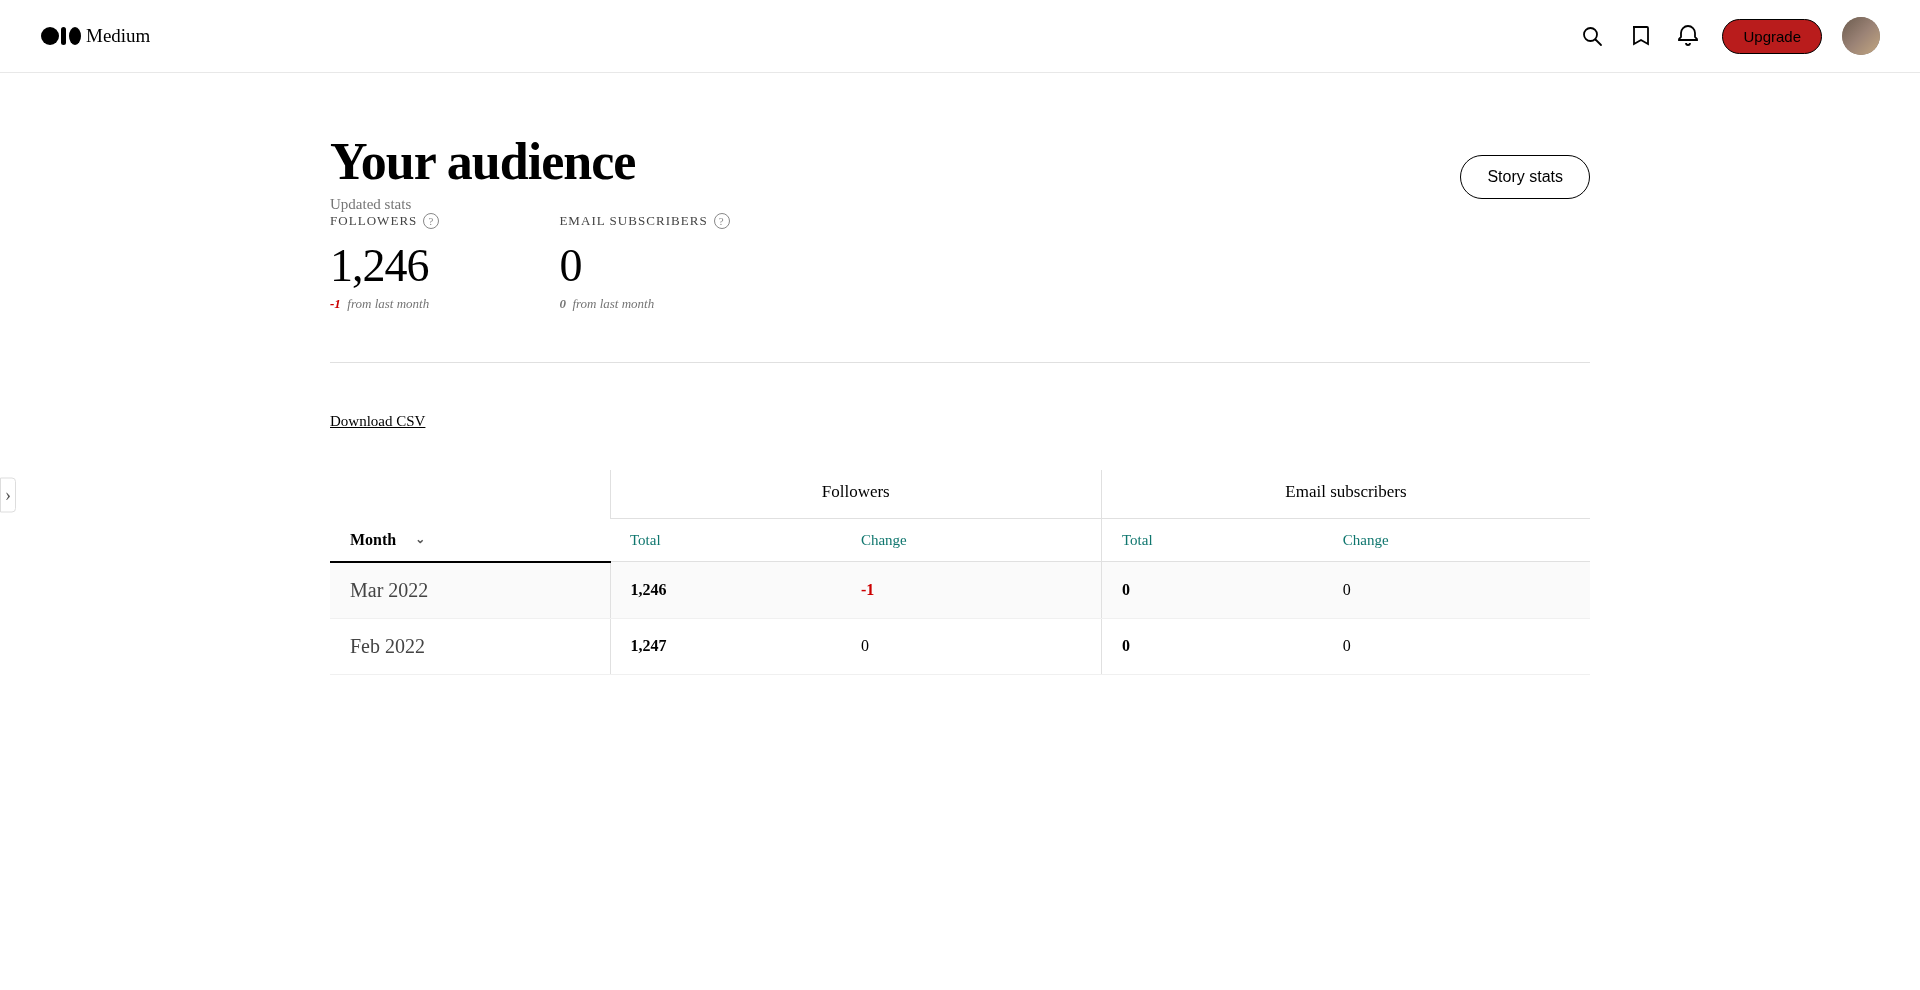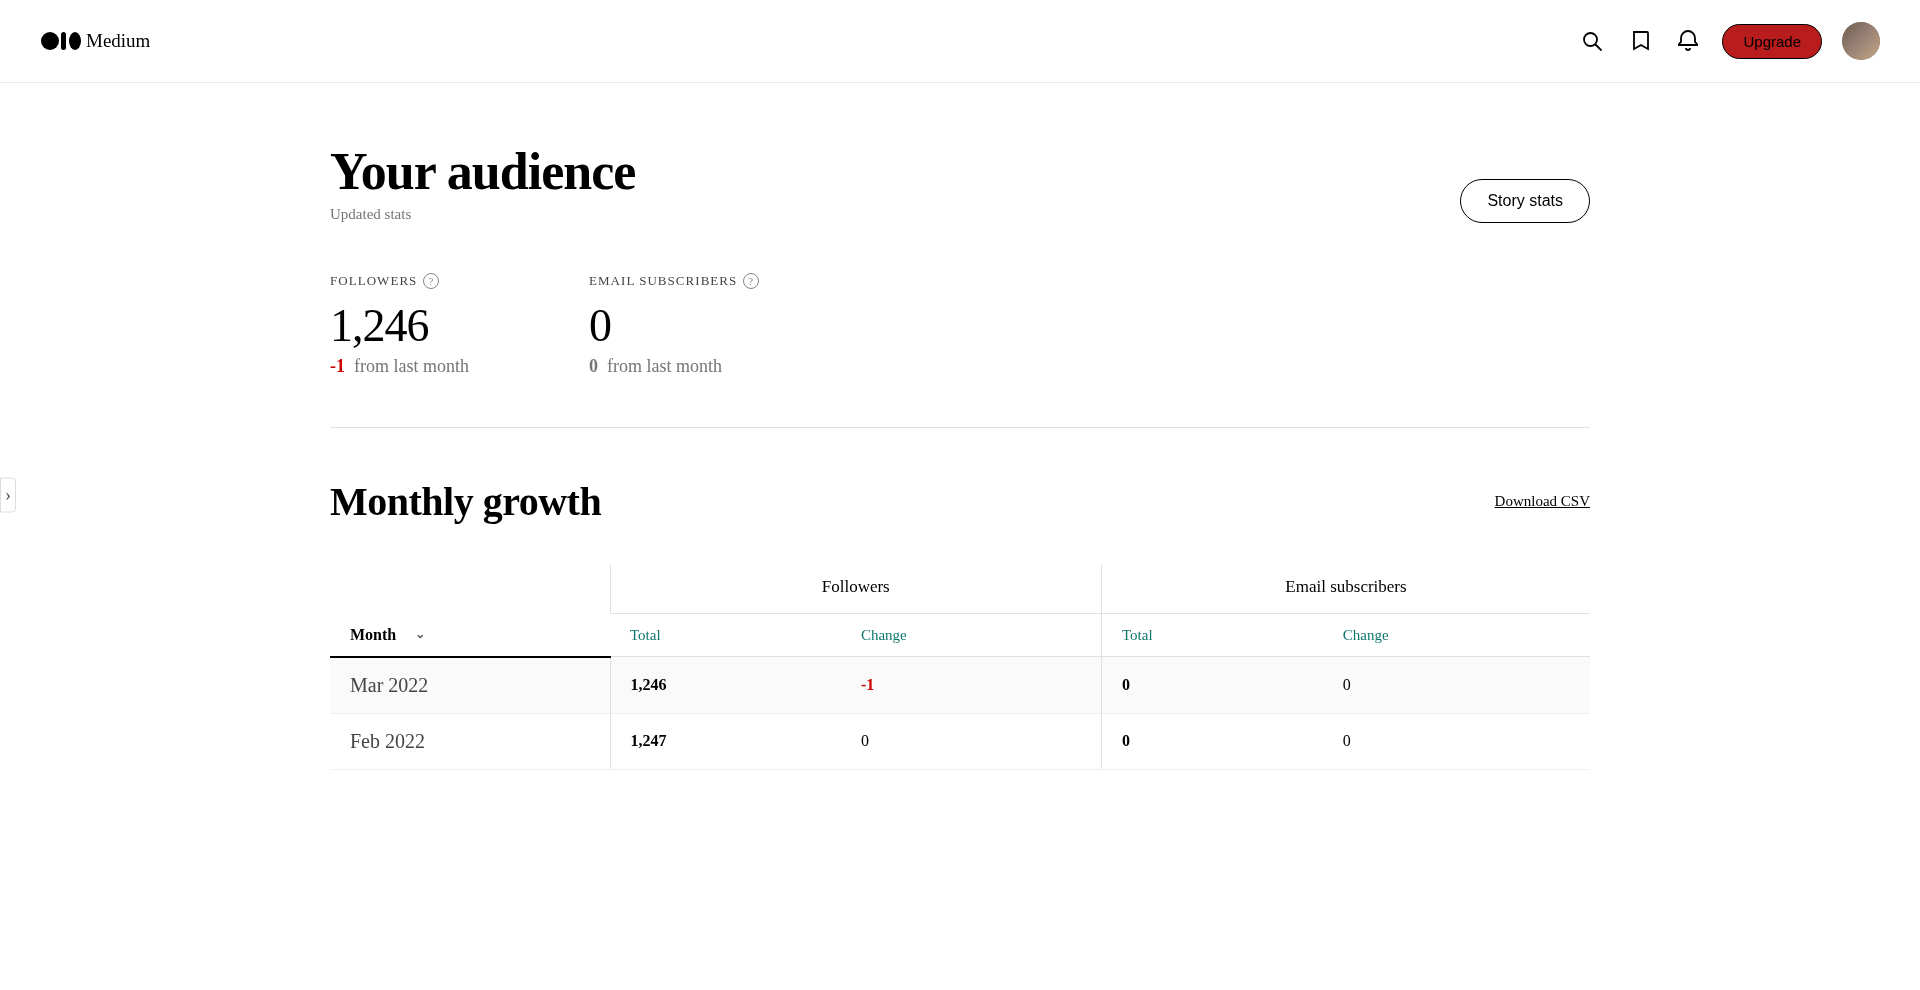--- a/index.html
+++ b/index.html
@@ -9,21 +9,21 @@
       color: #000;
       min-height: 990px;
     }
 
     
     .navbar {
       display: flex;
       align-items: center;
       justify-content: space-between;
       padding: 0 40px;
-      height: 83px;
+      height: 73px;
       border-bottom: 1px solid #e8e8e8;
     }
     .navbar-left {
       display: flex;
       align-items: center;
     }
     .logo-svg {
       width: 130px;
       height: 30px;
     }
@@ -69,23 +69,22 @@
     
     .main {
       max-width: 1420px;
       margin: 0 auto;
       padding: 60px 80px 40px 80px;
     }
 
     
     .page-header {
       display: flex;
-      align-items: flex-end;
+      align-items: center;
       justify-content: space-between;
-      margin-bottom: 50px;
     }
     .page-title-block {}
     .page-title {
       font-size: 52px;
       font-weight: 700;
       letter-spacing: -1px;
       line-height: 1.1;
       margin-bottom: 6px;
     }
     .page-subtitle {
@@ -132,22 +131,23 @@
       color: #888;
       cursor: pointer;
     }
     .stat-number {
       font-size: 46px;
       font-weight: 400;
       letter-spacing: -1px;
       margin-bottom: 4px;
     }
     .stat-change {
-      font-size: 18px;
+      font-size: 13px;
       color: #757575;
+      font-style: italic;
     }
     .stat-change .change-val { font-weight: 600; }
     .stat-change .change-val.red { color: #c00; }
 
     
     .divider {
       border: none;
       border-top: 1px solid #e0e0e0;
       margin-bottom: 50px;
     }
@@ -337,21 +337,20 @@
       <div class="stat-change">
         <span class="change-val">0</span>
         &nbsp;<span>from last month</span>
       </div>
     </div>
   </div>
 
   <hr class="divider">
 
   <div class="section-header">
-    <h2 class="section-title">Monthly growth</h2>
     <a class="download-link">Download CSV</a>
   </div>
 
   <table class="growth-table">
     <thead>
       <tr>
         <td style="border-right:1px solid #e0e0e0; padding: 0;"></td>
         <td colspan="2" class="col-group-header followers">Followers</td>
         <td colspan="2" class="col-group-header email">Email subscribers</td>
       </tr>

